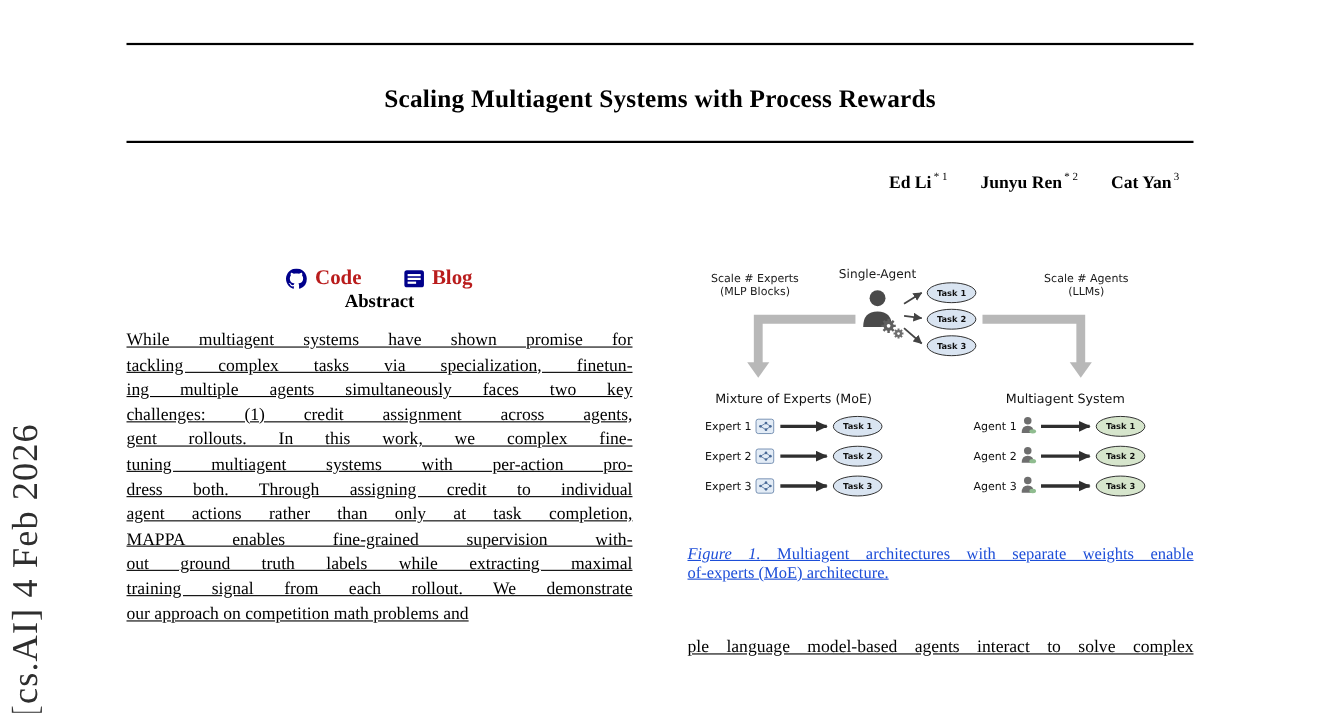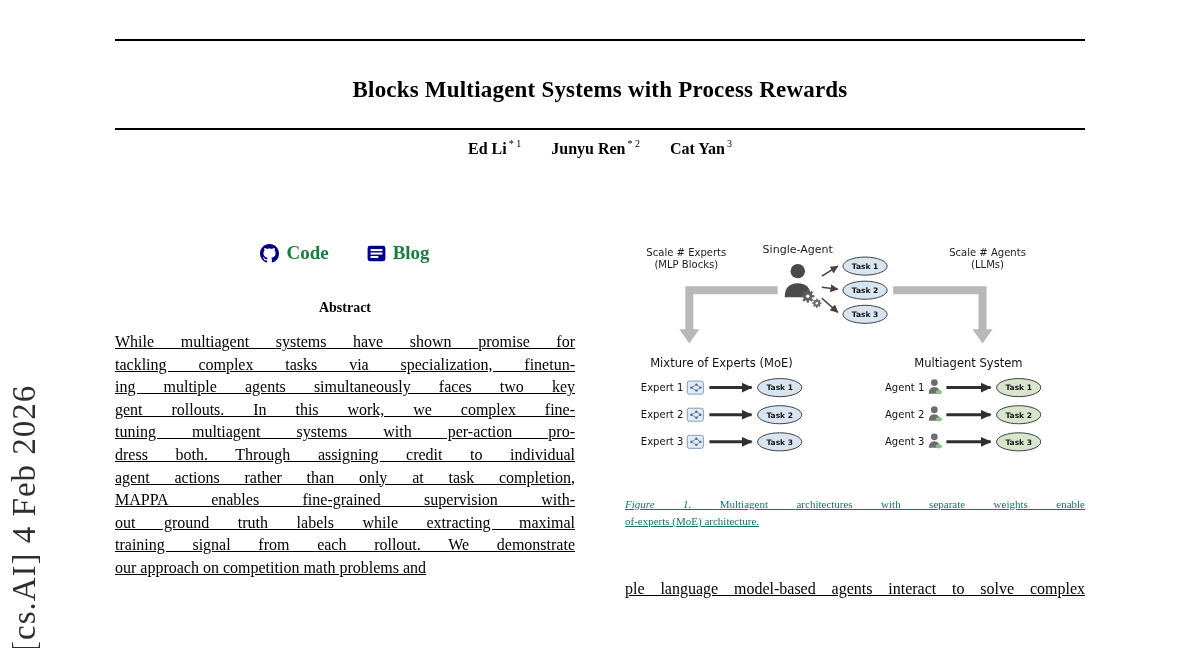--- a/index.html
+++ b/index.html
@@ -6,61 +6,61 @@
   body{width:1200px;height:648px;overflow:hidden;position:relative;
        font-family:"Liberation Serif", serif;color:#000;}
 
   .rule{position:absolute;left:115px;width:970px;height:1.5px;background:#000;}
   .rule-top{top:39px;}
   .rule-mid{top:128px;}
 
   .paper-title{position:absolute;left:115px;top:62px;width:970px;text-align:center;
                font-size:23px;font-weight:bold;letter-spacing:.2px;}
 
-  .authors{position:absolute;left:115px;top:138px;width:970px;text-align:center;
+  .authors{position:absolute;left:115px;top:156px;width:970px;text-align:right;
            font-size:16px;}
   .author{margin:0 13px;font-weight:bold;}
   .author sup{font-size:10px;font-weight:normal;vertical-align:7px;margin-left:2px;}
 
   .col{position:absolute;top:240px;width:460px;}
   .col-left{left:115px;}
   .col-right{left:625px;}
 
   .links{display:flex;justify-content:center;gap:38px;align-items:center;margin-top:2px;}
-  .link{display:flex;align-items:center;gap:7px;color:#15803d;font-size:19px;
+  .link{display:flex;align-items:center;gap:7px;color:#b91c1c;font-size:19px;
         font-weight:bold;cursor:pointer;text-decoration:none;}
   .link svg{display:block;}
 
-  .abstract-heading{margin-top:36px;text-align:center;font-size:14px;font-weight:bold;}
+  .abstract-heading{text-align:center;font-size:17px;font-weight:bold;}
 
   .abstract-body{margin-top:15px;font-size:16px;}
   .jline{text-align:justify;text-align-last:justify;line-height:22.6px;white-space:nowrap;text-decoration:underline;}
   .jline.last{text-align-last:left;}
 
   .figure-wrap{width:452px;margin:0 auto;}
   .figure-wrap svg{display:block;font-family:"DejaVu Sans","Liberation Sans",sans-serif;}
 
-  .caption{margin-top:13px;font-size:11px;color:#0f766e;}
+  .caption{margin-top:13px;font-size:15px;color:#1d4ed8;}
   .caption .jline{line-height:17px;}
   .figlabel{font-style:italic;}
 
   .body-text{margin-top:47px;font-size:16px;}
   .body-text .jline{line-height:23px;}
 
   .arxiv-stamp{position:absolute;left:6px;top:652px;transform-origin:0 0;
                transform:rotate(-90deg);font-size:33px;letter-spacing:1px;color:#2e2e2e;
                white-space:nowrap;font-family:"Liberation Serif", serif;}
 </style>
 </head>
 <body>
 
 <div class="arxiv-stamp">[cs.AI]  4 Feb 2026</div>
 
 <div class="rule rule-top"></div>
-<h1 class="paper-title">Blocks Multiagent Systems with Process Rewards</h1>
+<h1 class="paper-title">Scaling Multiagent Systems with Process Rewards</h1>
 <div class="rule rule-mid"></div>
 
 <div class="authors">
   <span class="author"><span>Ed Li</span><sup>* 1</sup></span>
   <span class="author"><span>Junyu Ren</span><sup>* 2</sup></span>
   <span class="author"><span>Cat Yan</span><sup>3</sup></span>
 </div>
 
 <div class="col col-left">
 
@@ -85,20 +85,21 @@
       <span>Blog</span>
     </a>
   </div>
 
   <div class="abstract-heading">Abstract</div>
 
   <div class="abstract-body">
     <div class="jline">While multiagent systems have shown promise for</div>
     <div class="jline">tackling complex tasks via specialization, finetun-</div>
     <div class="jline">ing multiple agents simultaneously faces two key</div>
+    <div class="jline">challenges: (1) credit assignment across agents,</div>
     <div class="jline">gent rollouts.  In this work, we complex fine-</div>
     <div class="jline">tuning multiagent systems with per-action pro-</div>
     <div class="jline">dress both. Through assigning credit to individual</div>
     <div class="jline">agent actions rather than only at task completion,</div>
     <div class="jline">MAPPA enables fine-grained supervision with-</div>
     <div class="jline">out ground truth labels while extracting maximal</div>
     <div class="jline">training signal from each rollout. We demonstrate</div>
     <div class="jline last">our approach on competition math problems and</div>
   </div>
 </div>

